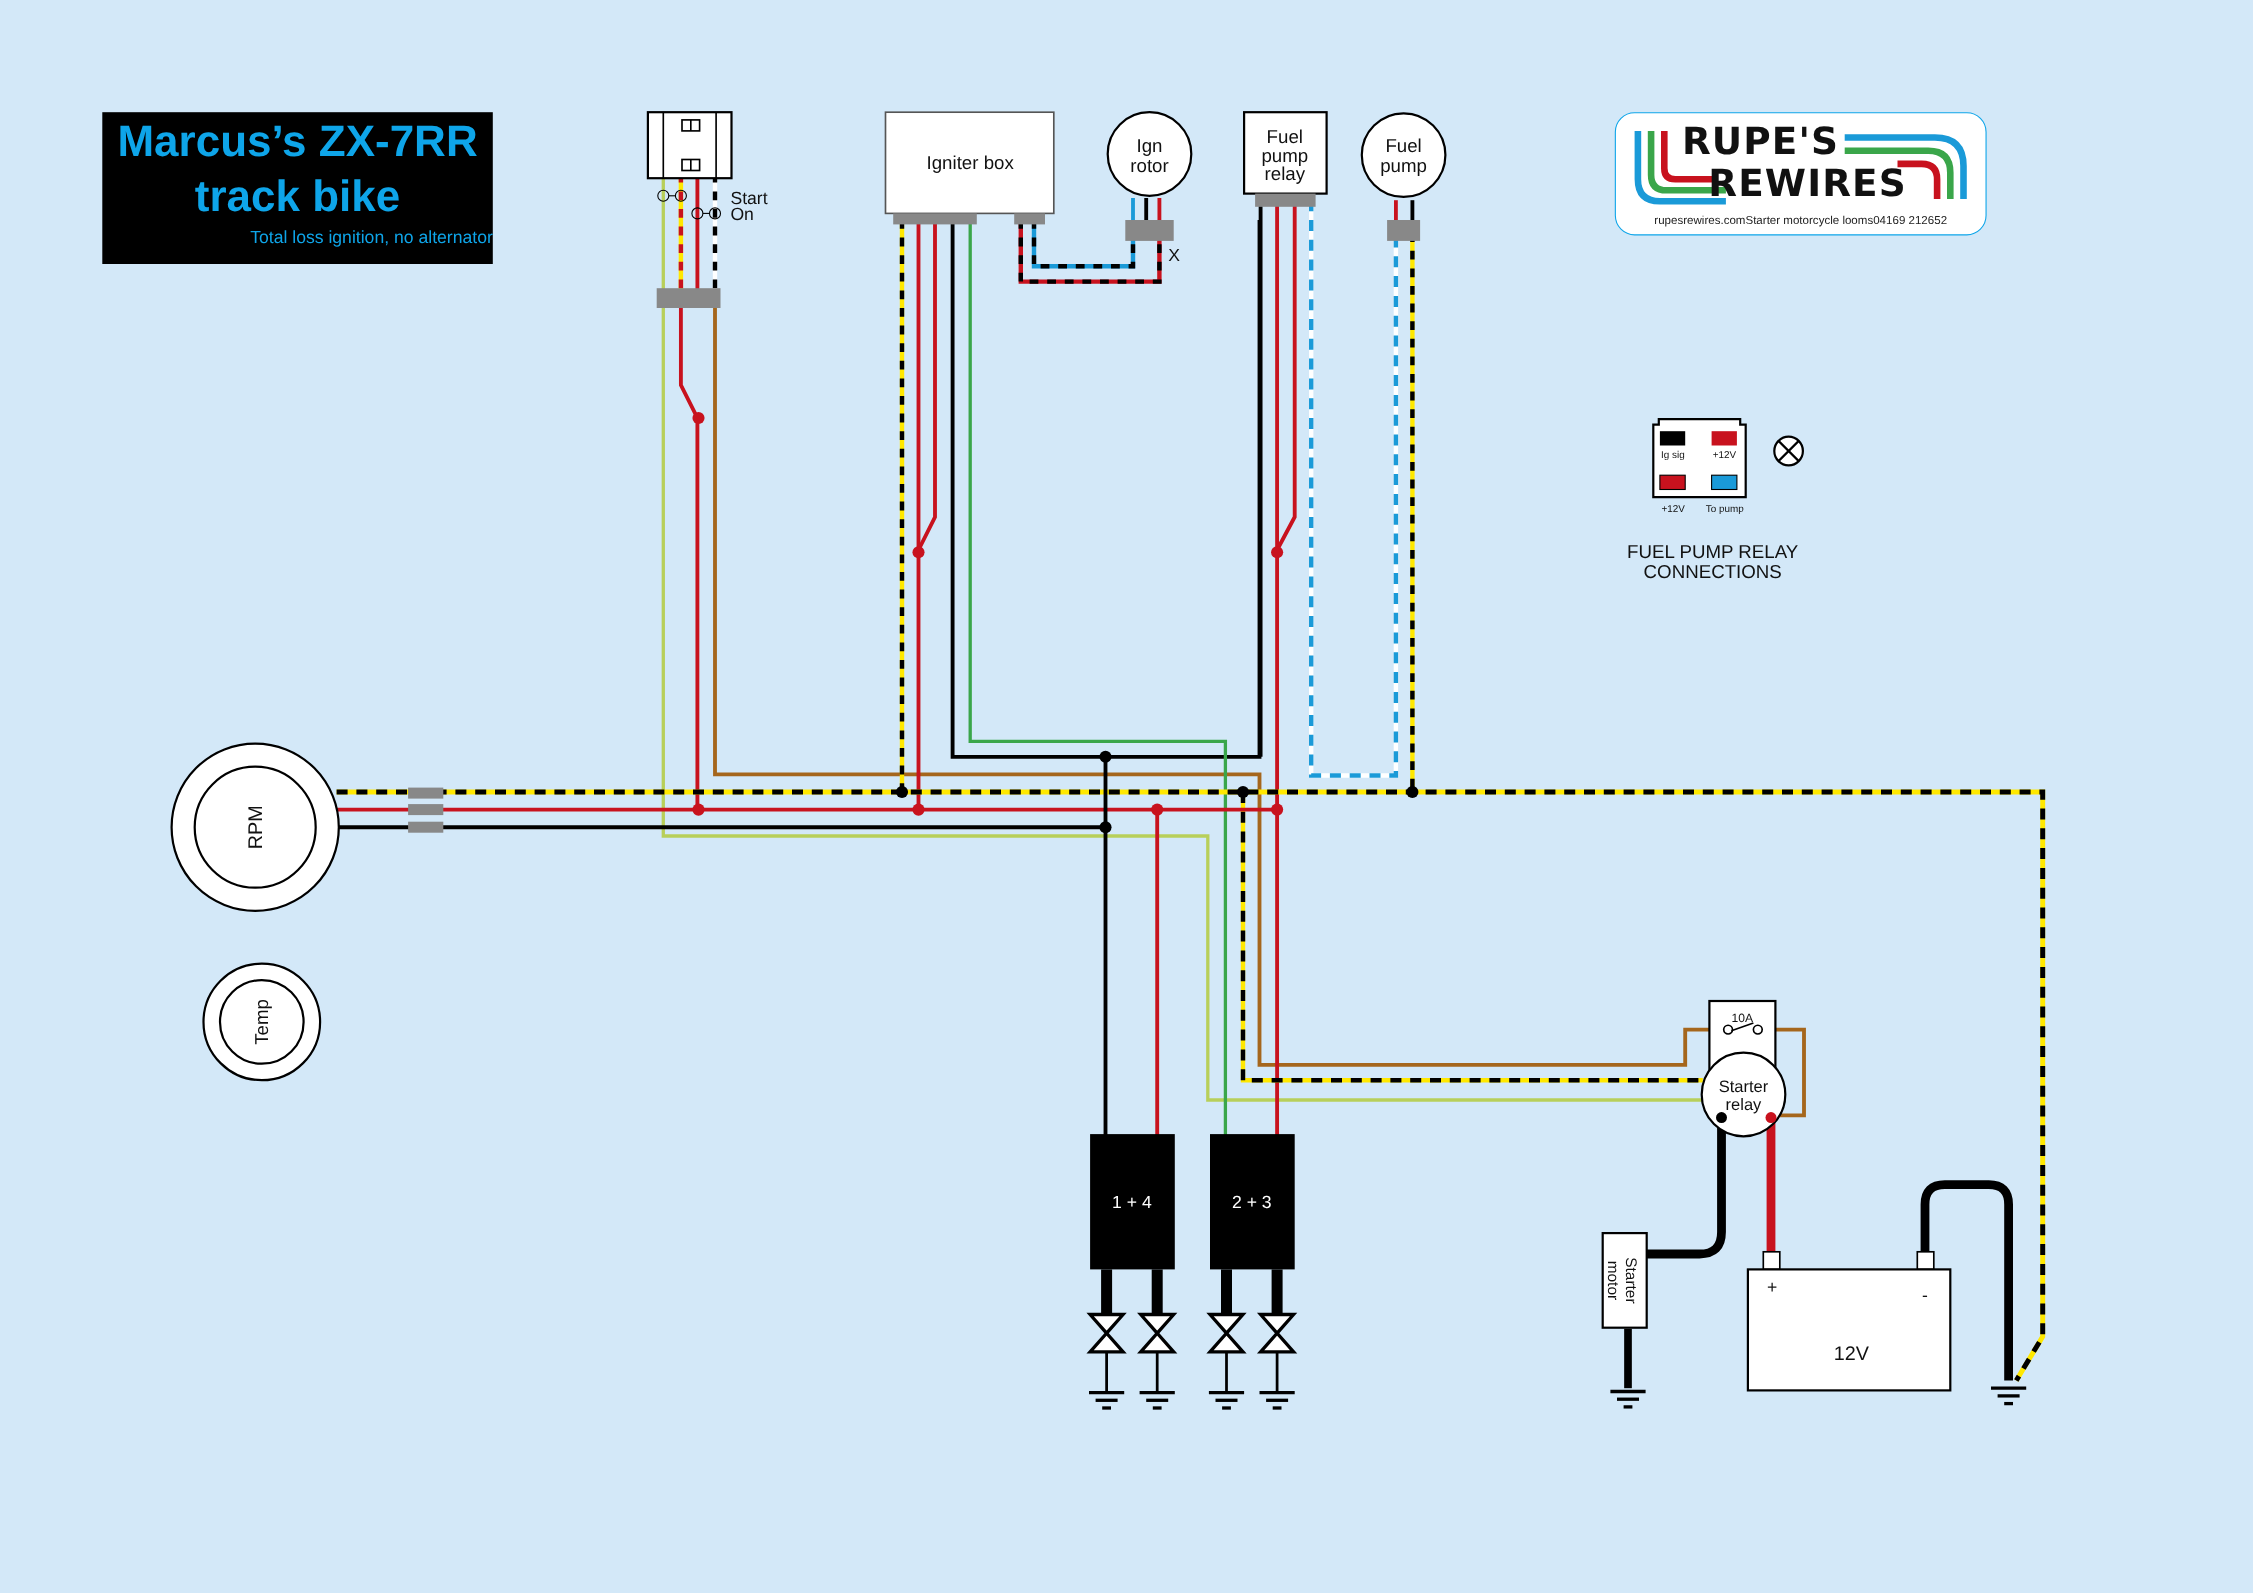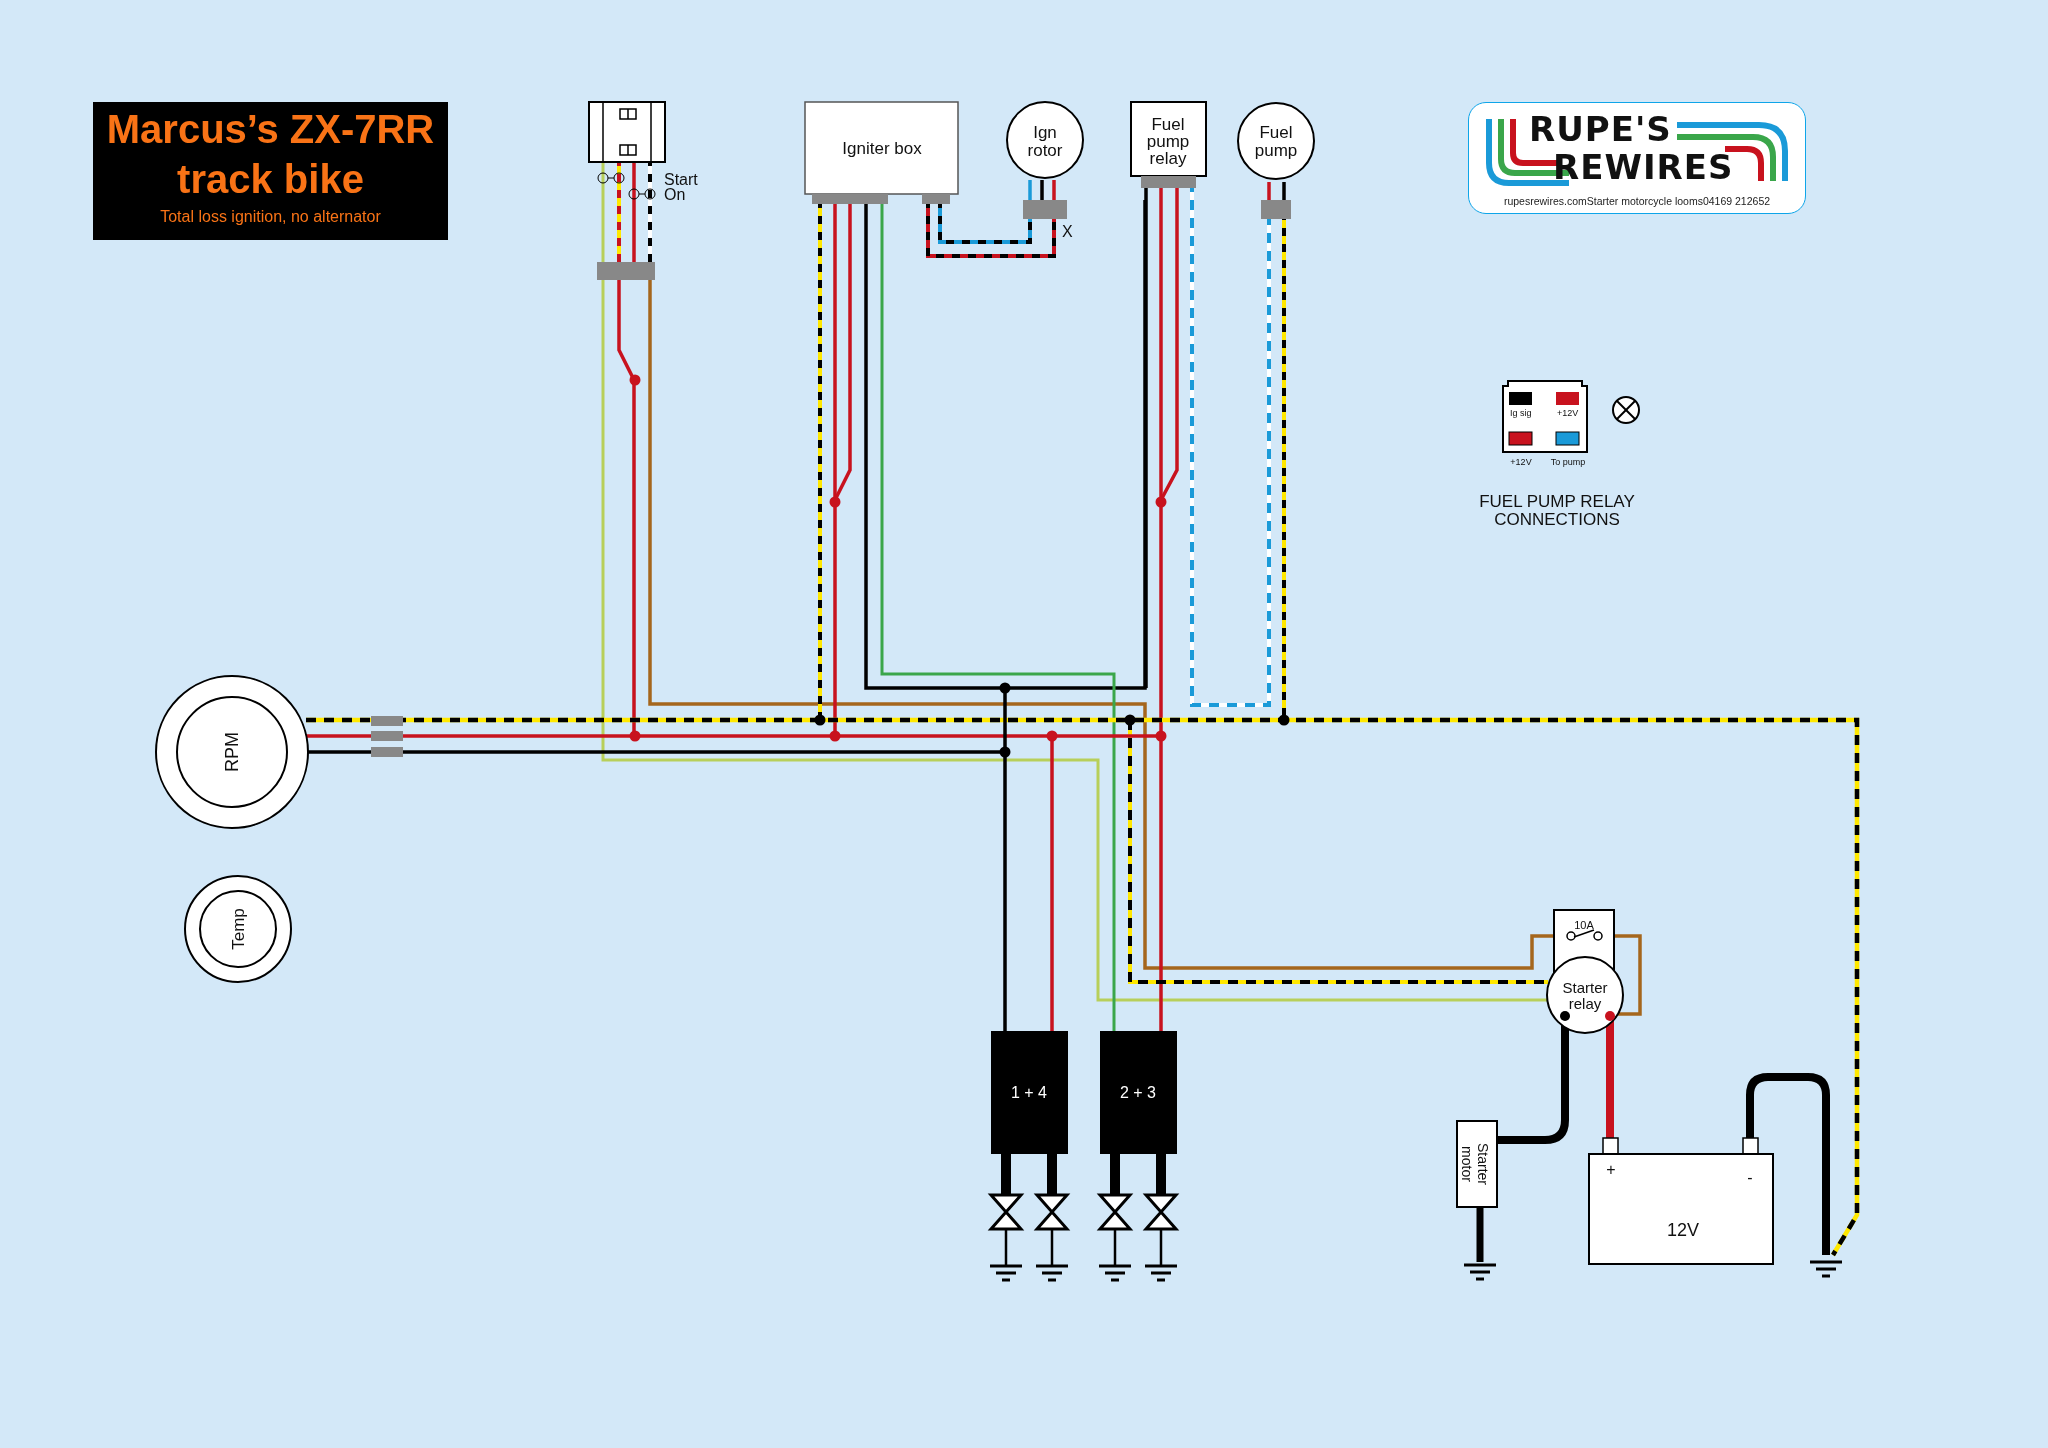--- a/index.html
+++ b/index.html
@@ -1,21 +1,21 @@
 <!DOCTYPE html>
 <html><head>
 <meta charset="utf-8">
 <style>
   html, body { margin: 0; padding: 0; }
   body { width: 2048px; height: 1448px; background: #d3e8f8; overflow: hidden; font-family: "Liberation Sans", sans-serif; }
   #stage { position: absolute; left: 0; top: 0; width: 2048px; height: 1448px; }
   svg text { font-family: "Liberation Sans", sans-serif; fill: #111; }
-  .title-box { position: absolute; left: 93px; top: 102px; width: 355px; height: 138px; background: #000; color: #f97316; text-align: center; }
+  .title-box { position: absolute; left: 93px; top: 102px; width: 355px; height: 138px; background: #000; color: #0ea5e9; text-align: center; }
   .title-box .t1 { font-weight: bold; font-size: 40px; line-height: 46px; margin-top: 4px; display: block; }
-  .title-box .t2 { font-size: 16px; margin-top: 6px; display: block; }
+  .title-box .t2 { font-size: 16px; margin-top: 6px; display: block; text-align: right; }
   .logo { position: absolute; left: 1468px; top: 102px; width: 336px; height: 110px; background: #fff; border: 1px solid #0ea5e9; border-radius: 18px; }
   .logo .brand1, .logo .brand2 { position: absolute; font-family: "DejaVu Sans", sans-serif; font-weight: bold; font-size: 34px; color: #111; letter-spacing: 1px; }
   .logo .brand1 { left: 60px; top: 6px; }
   .logo .brand2 { left: 84px; top: 44px; }
   .logo .foot { position: absolute; left: 0; right: 0; bottom: 6px; display: flex; justify-content: center; font-size: 10.5px; color: #222; }
 </style>
 </head>
 <body>
 
 <div id="stage">

